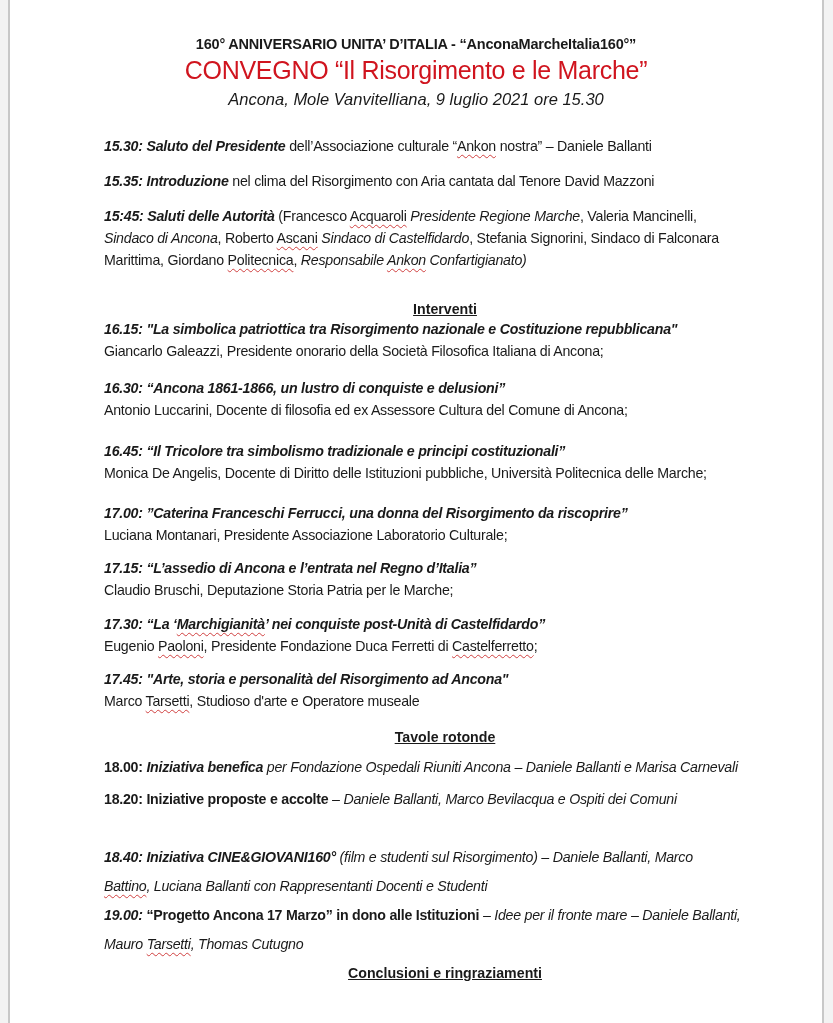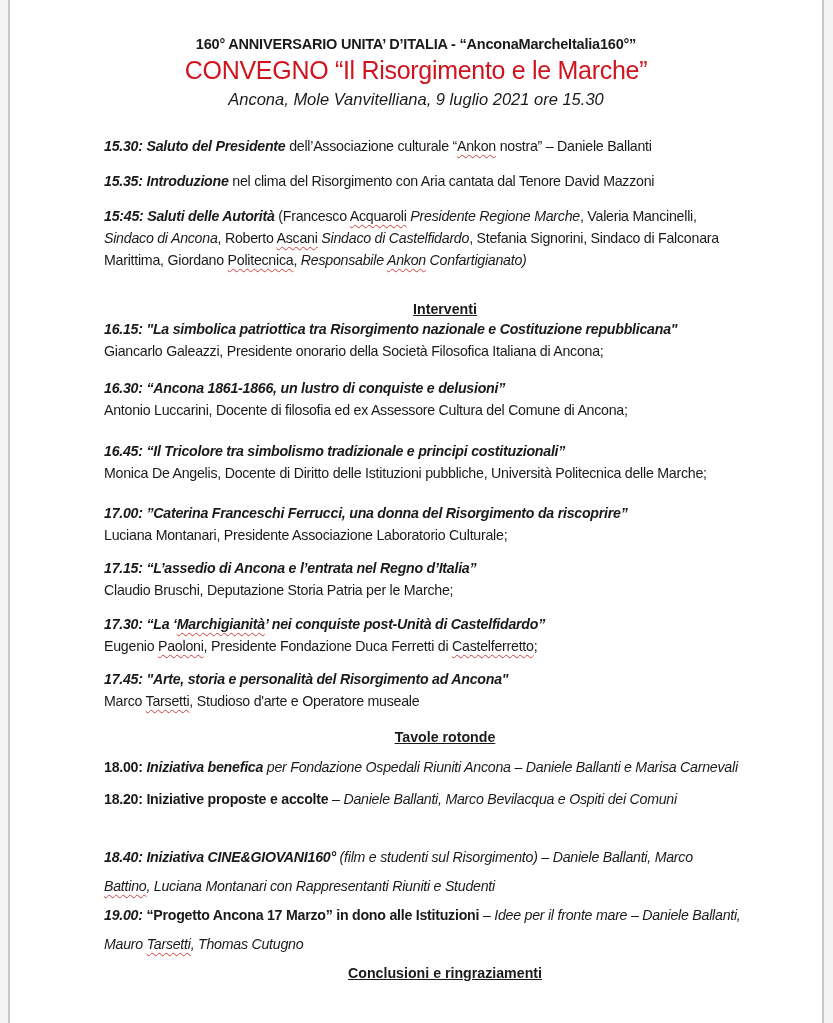--- a/index.html
+++ b/index.html
@@ -94,21 +94,21 @@
   <div class="section" style="top:726px">Tavole rotonde</div>
 
   <div class="entry" style="top:756px">
     <span class="b">18.00:</span><span class="bi"> Iniziativa benefica</span><span class="i"> per Fondazione Ospedali Riuniti Ancona – Daniele Ballanti e Marisa Carnevali</span>
   </div>
   <div class="entry" style="top:785px; line-height:29px">
     <div><span class="b">18.20:</span><span class="b"> Iniziative proposte e accolte</span><span class="i"> – Daniele Ballanti, Marco Bevilacqua e Ospiti dei Comuni</span></div>
   </div>
   <div class="entry" style="top:843px; line-height:29px">
     <div><span class="bi">18.40:</span><span class="bi"> Iniziativa CINE&amp;GIOVANI160°</span><span class="i"> (film e studenti sul Risorgimento) – Daniele Ballanti, Marco</span></div>
-    <div class="i"><span class="spell">Battino</span><span>, Luciana Montanari con Rappresentanti Riuniti e Studenti</span></div>
+    <div class="i"><span class="spell">Battino</span><span>, Luciana Ballanti con Rappresentanti Docenti e Studenti</span></div>
   </div>
   <div class="entry" style="top:901px; line-height:29px">
     <div><span class="bi">19.00:</span><span class="b"> “Progetto Ancona 17 Marzo” in dono alle Istituzioni</span><span class="i"> – Idee per il fronte mare – Daniele Ballanti,</span></div>
     <div class="i"><span>Mauro </span><span class="spell">Tarsetti</span><span>, Thomas Cutugno</span></div>
   </div>
 
   <div class="section" style="top:962px">Conclusioni e ringraziamenti</div>
 </div>
 
 </body></html>

